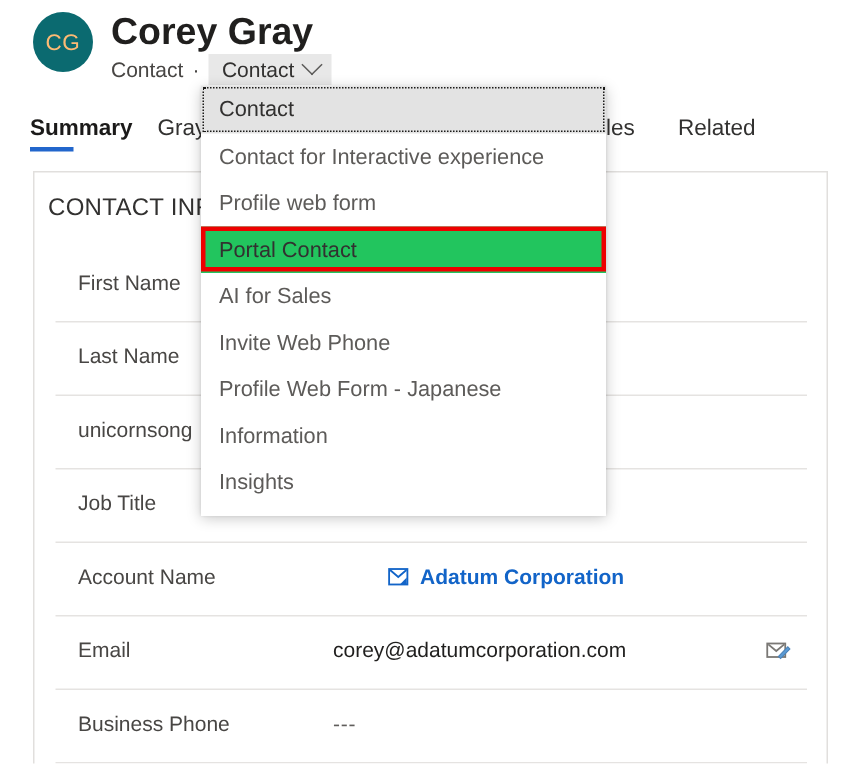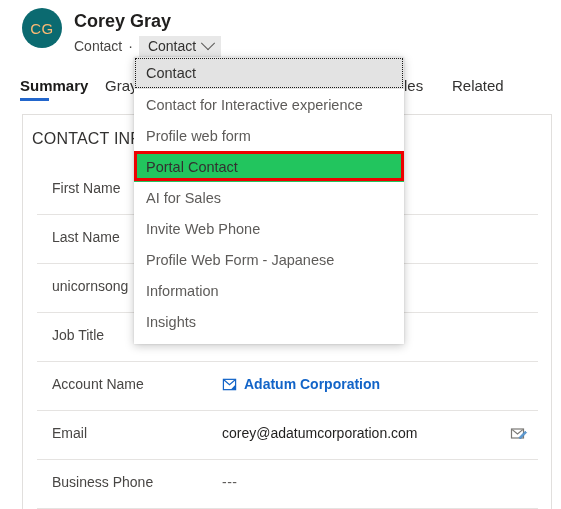--- a/index.html
+++ b/index.html
@@ -35,21 +35,21 @@
     letter-spacing: .4px;
     display: flex;
     align-items: center;
     justify-content: center;
   }
   .title-block {
     position: absolute;
     left: 74px; top: 8px;
   }
   .record-title {
-    font-size: 18px;
+    font-size: 25px;
     font-weight: 600;
     color: #201f1e;
     line-height: 26px;
     white-space: nowrap;
   }
   .subtitle-row {
     display: flex;
     align-items: center;
     margin-top: 1px;
     height: 22px;
@@ -156,20 +156,21 @@
     font-weight: 600;
   }
   .field-value.placeholder {
     color: #605e5c;
     letter-spacing: .5px;
   }
   .value-with-icon {
     display: inline-flex;
     align-items: center;
     gap: 7px;
+    margin-left: 36px;
   }
   .row-action {
     position: absolute;
     right: 10px; top: 14px;
     width: 18px; height: 18px;
     cursor: pointer;
   }
 
   
   .menu {

